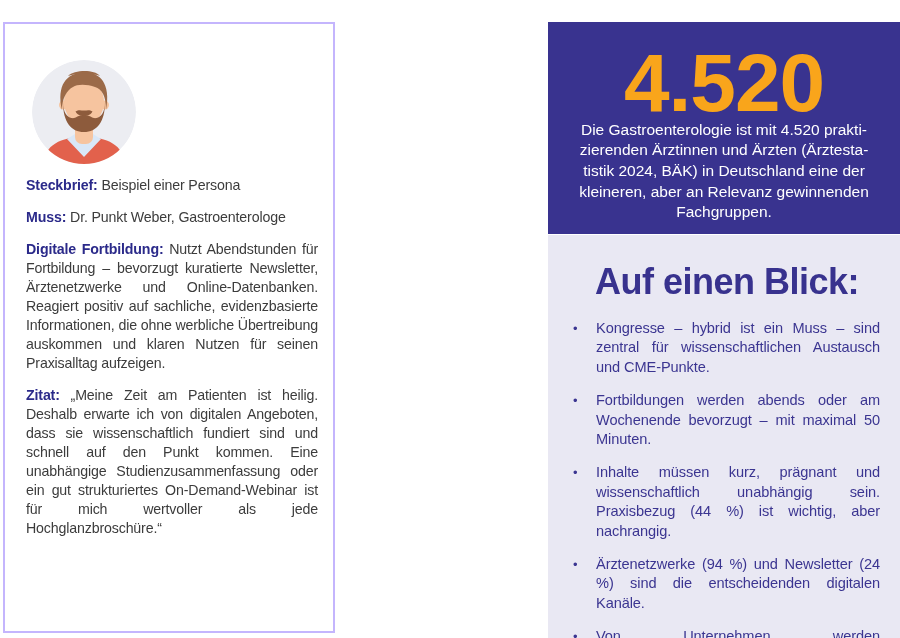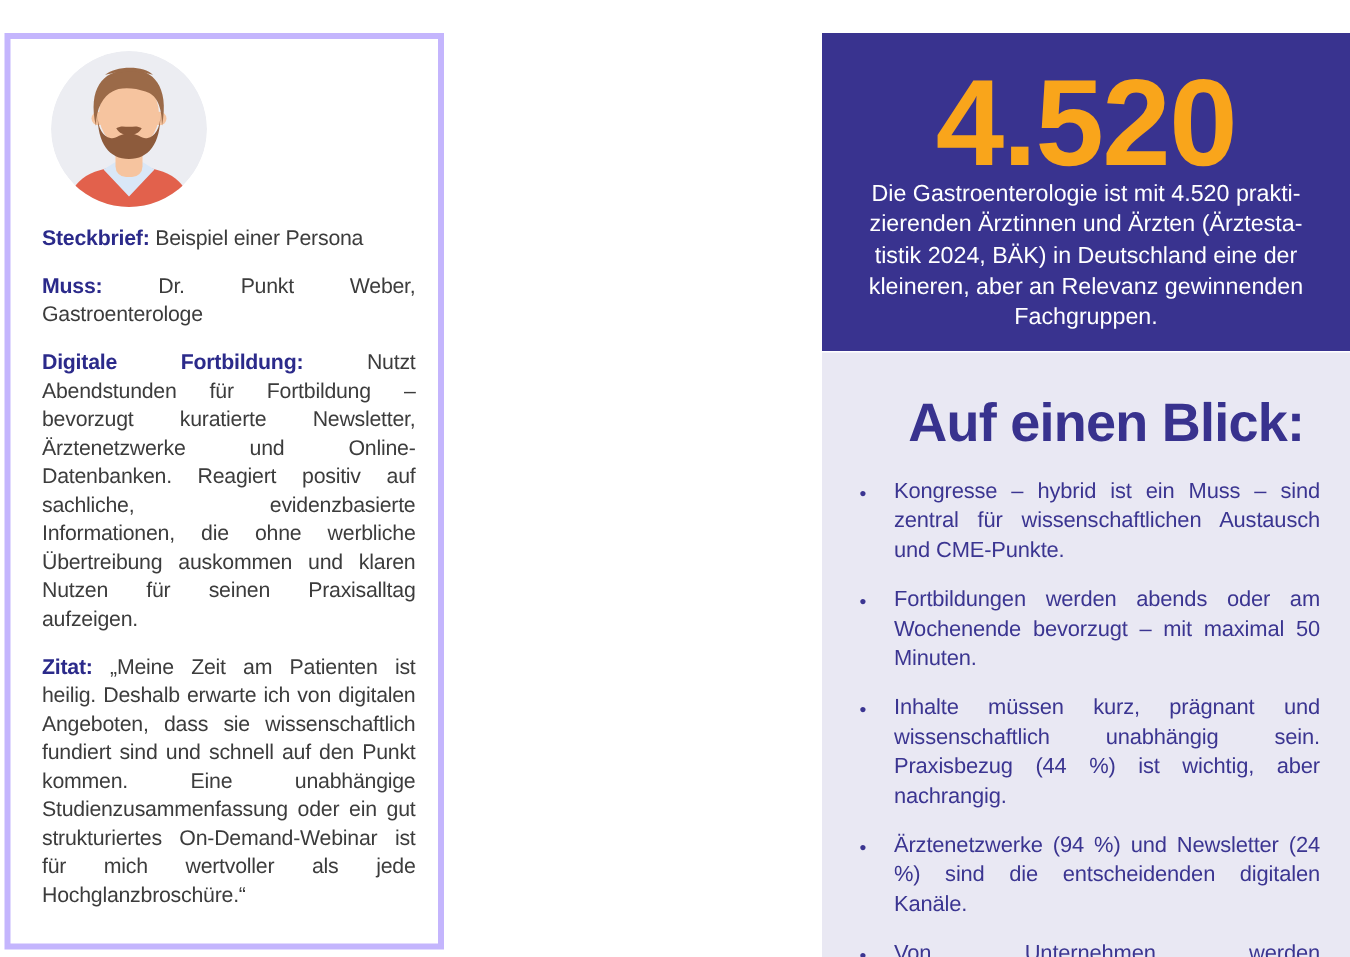--- a/index.html
+++ b/index.html
@@ -1,22 +1,22 @@
 <!DOCTYPE html>
 <html lang="de"><head>
 <meta charset="utf-8">
 <style>
   * { margin:0; padding:0; box-sizing:border-box; }
   html,body { width:900px; height:638px; }
   body { position:relative; background:#ffffff; font-family:"Liberation Sans", sans-serif; overflow:hidden; }
 
   
   .persona-card{
-    position:absolute; left:3px; top:22px; width:293px; height:611px;
-    background:#ffffff; border:4px solid #c4b5fd; padding:4px 15px 10px 21px;
+    position:absolute; left:3px; top:22px; width:332px; height:611px;
+    background:#ffffff; border:2px solid #c4b5fd; padding:32px 15px 10px 21px;
   }
   .avatar-wrap{ width:104px; height:104px; margin:4px 0 12px 6px; }
   .pfield{ font-size:14.2px; line-height:19px; color:#3C3C3C; text-align:justify; margin-bottom:13px; letter-spacing:-0.15px; }
   .pfield .plabel{ font-weight:bold; color:#2B2A8A; }
 
   
   .stat-box{
     position:absolute; left:548px; top:22px; width:352px; height:212px;
     padding:24px 8px 0 8px; text-align:center;
   }
@@ -84,21 +84,21 @@
 <div class="stat-box" style="background: rgb(57, 51, 143);">
   <div class="stat-number" style="color: rgb(249, 165, 27);">4.520</div>
   <div class="stat-desc">Die Gastroenterologie ist mit 4.520 prakti-
 zierenden Ärztinnen und Ärzten (Ärztesta-
 tistik 2024, BÄK) in Deutschland eine der
 kleineren, aber an Relevanz gewinnenden
 Fachgruppen.</div>
 </div>
 
 <div class="overview-box" style="background: rgb(233, 232, 243);">
-  <h2 class="overview-heading" style="color: rgb(56, 50, 142); text-align: center;">Auf einen Blick:</h2>
+  <h2 class="overview-heading" style="color: rgb(56, 50, 142);">Auf einen Blick:</h2>
   <ul class="bullet-list">
     <li class="bullet-item" style="color: rgb(59, 53, 145);">
       <span class="bullet-dot">•</span>
       <span class="bullet-text">Kongresse – hybrid ist ein Muss – sind zentral für wissenschaftlichen Austausch und CME-Punkte.</span>
     </li>
     <li class="bullet-item" style="color: rgb(59, 53, 145);">
       <span class="bullet-dot">•</span>
       <span class="bullet-text">Fortbildungen werden abends oder am Wochenende bevorzugt – mit maximal 50 Minuten.</span>
     </li>
     <li class="bullet-item" style="color: rgb(59, 53, 145);">

